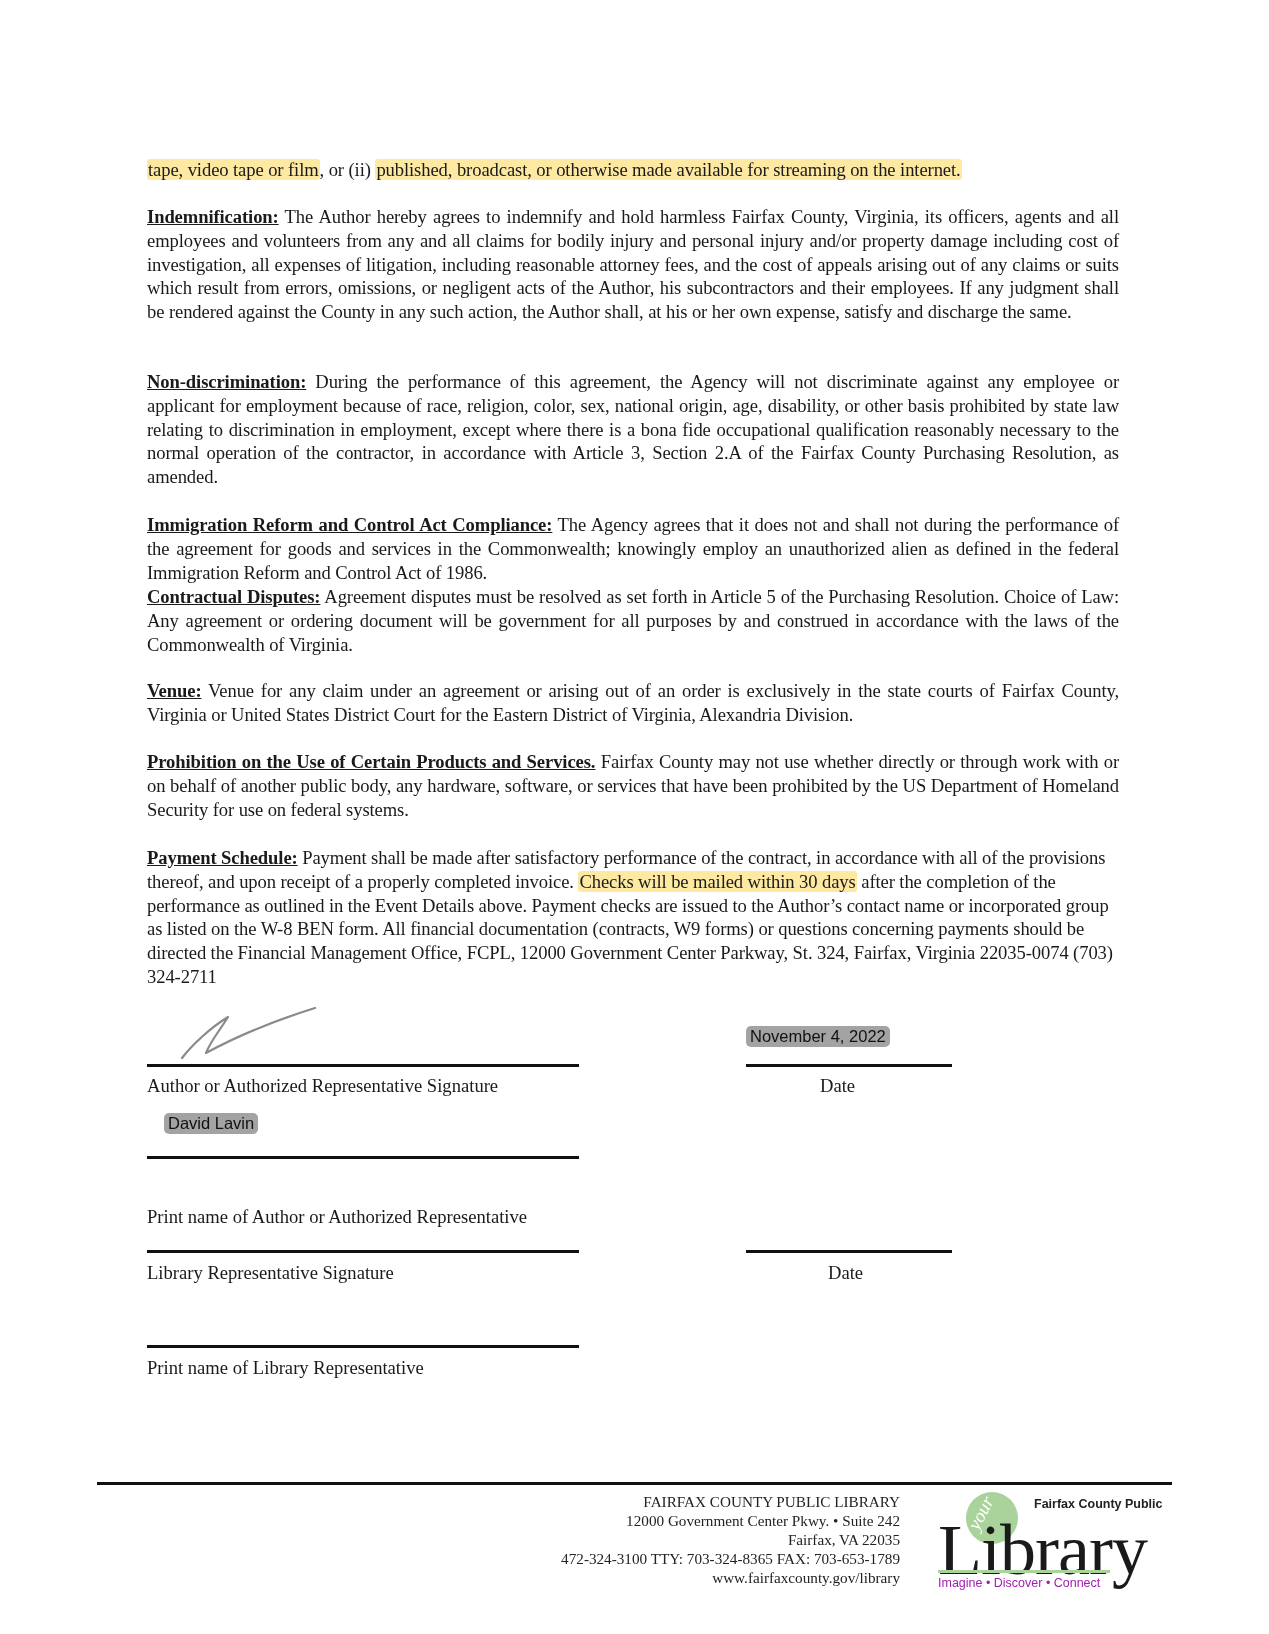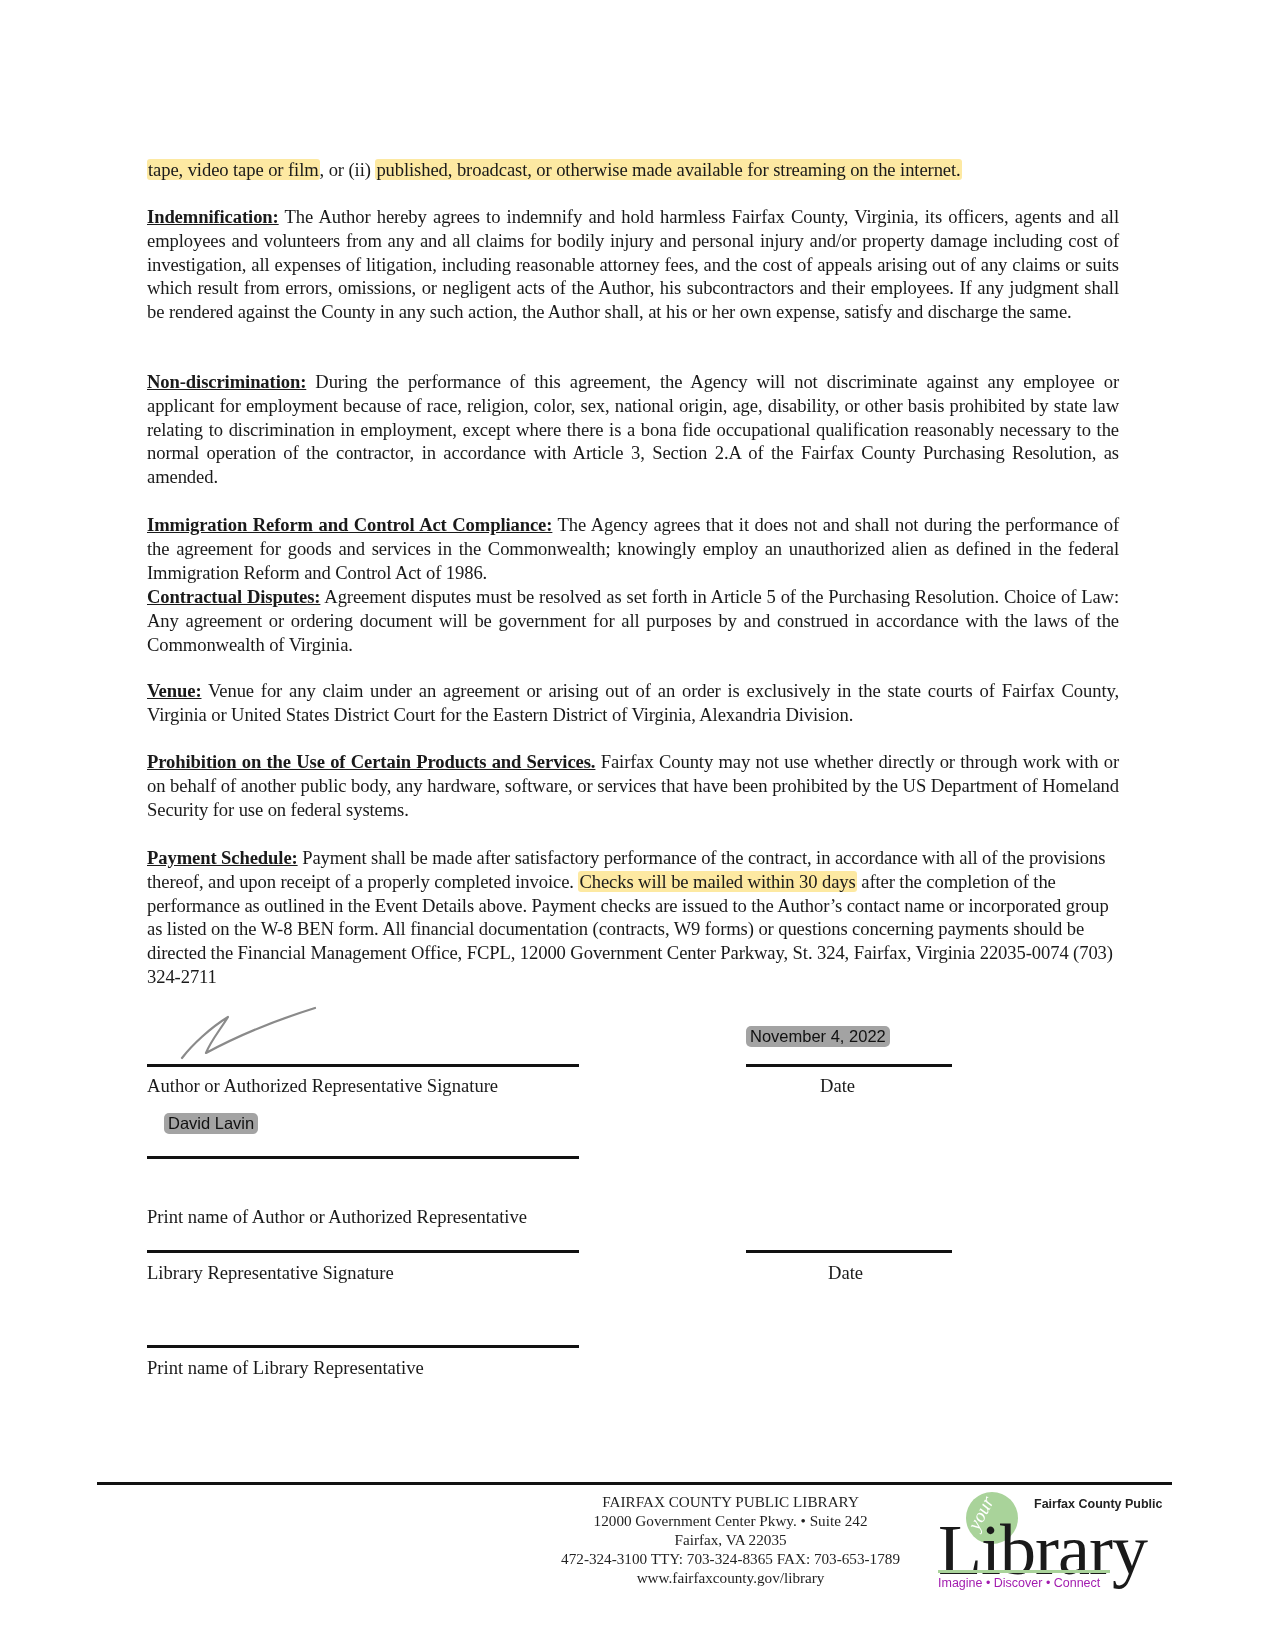--- a/index.html
+++ b/index.html
@@ -8,21 +8,21 @@
   .para { position: absolute; left: 147px; width: 972px; font-size: 18.6px; line-height: 23.8px;
           text-align: justify; letter-spacing: -0.1px; margin-top: 8px; }
   .para b { font-weight: bold; text-decoration: underline; }
   .left { text-align: left; }
   .hl { background: #fde9a2; border-radius: 3px; padding: 0 1px; }
   .sans-hl { position: absolute; font-family: "Liberation Sans", "DejaVu Sans", sans-serif;
              font-size: 16.5px; background: #a3a3a3; border-radius: 5px; padding: 1px 4px; color: #111; }
   .rule { position: absolute; height: 3px; background: #111; }
   .label { position: absolute; font-size: 18.6px; color: #1a1a1a; white-space: nowrap; }
   .footer-rule { position: absolute; left: 97px; width: 1075px; top: 1482px; height: 3px; background: #111; }
-  .footer-addr { position: absolute; right: 369px; top: 1492px; text-align: center;
+  .footer-addr { position: absolute; right: 369px; top: 1492px; text-align: right;
                  font-size: 15.2px; line-height: 19px; color: #222; }
   .logo { position: absolute; left: 936px; top: 1490px; width: 230px; height: 110px; }
   .logo .circle { position: absolute; left: 30px; top: 2px; width: 52px; height: 52px; border-radius: 50%; background: #a9d39a; }
   .logo .your { position: absolute; left: 36px; top: 4px; font-family: "Liberation Serif", serif; font-style: italic;
                 font-size: 19px; color: #ffffff; transform: rotate(-62deg); transform-origin: 20px 22px; }
   .logo .big { position: absolute; left: 2px; top: 8px; font-family: "Liberation Serif", serif; font-size: 72px;
                line-height: 72px; color: #1a1a1a; letter-spacing: -1px; margin-top: 16px; }
   .logo .fcp { position: absolute; left: 98px; top: 7px; font-family: "Liberation Sans", sans-serif; font-weight: bold;
                font-size: 12.5px; color: #222; white-space: nowrap; }
   .logo .gline { position: absolute; left: 2px; top: 80px; width: 172px; height: 3px; background: #a9d39a; }

